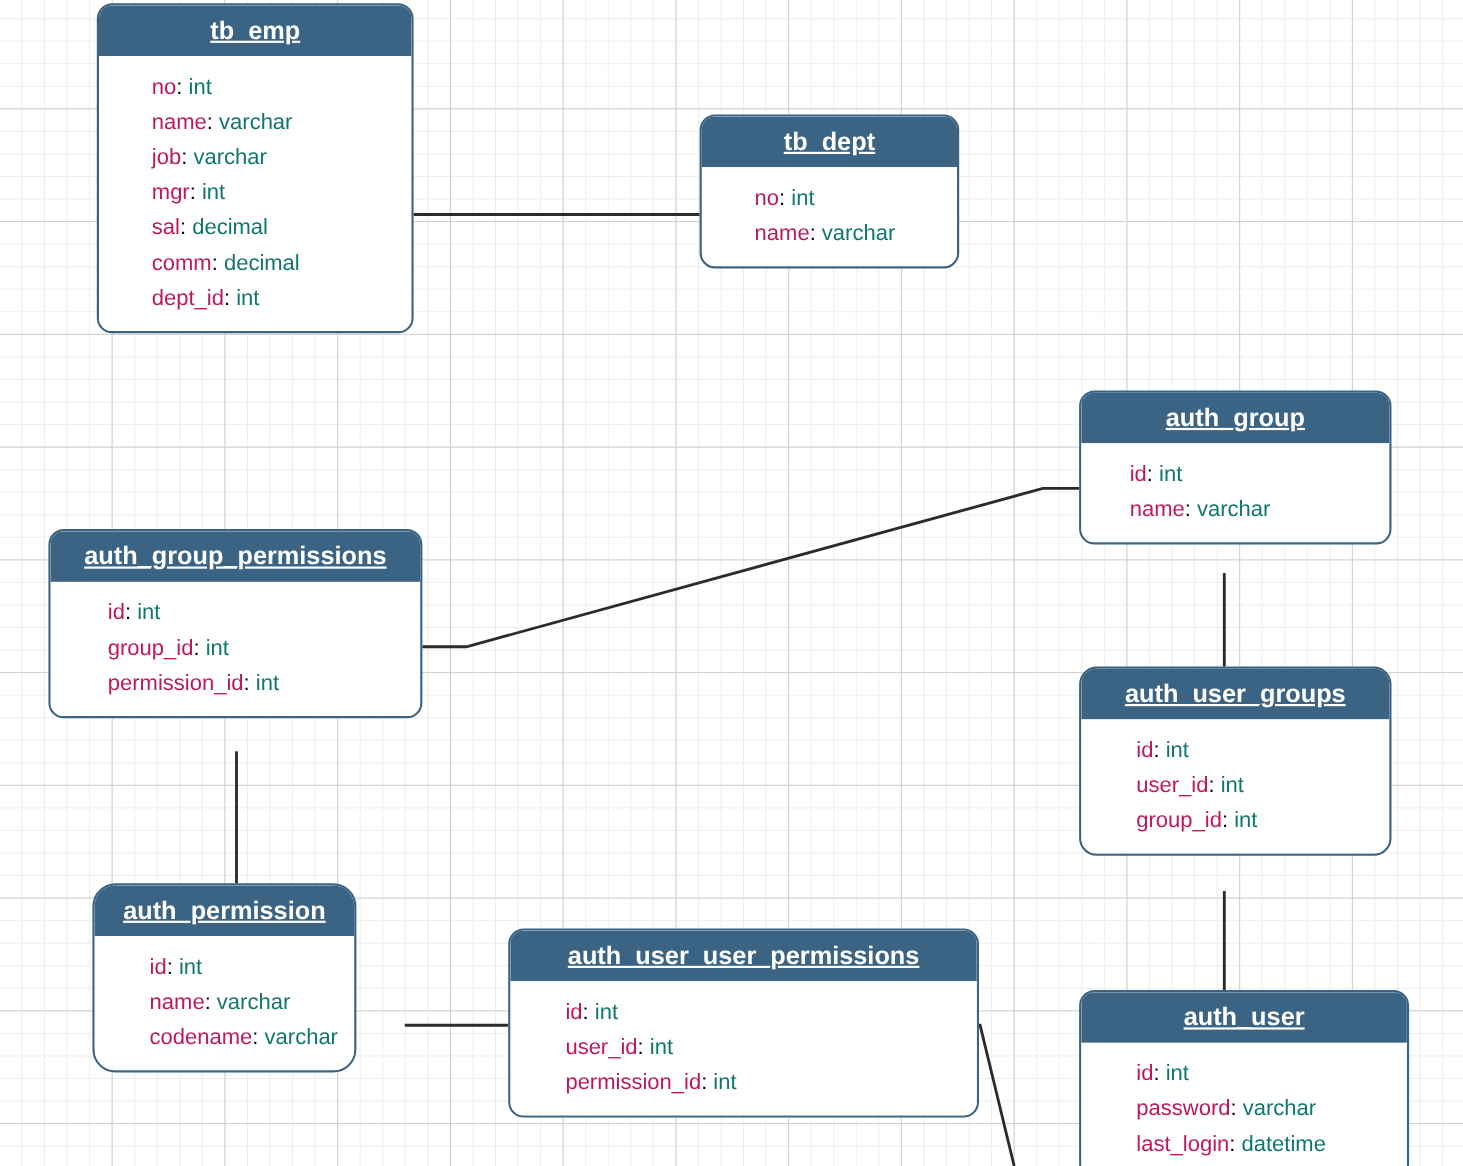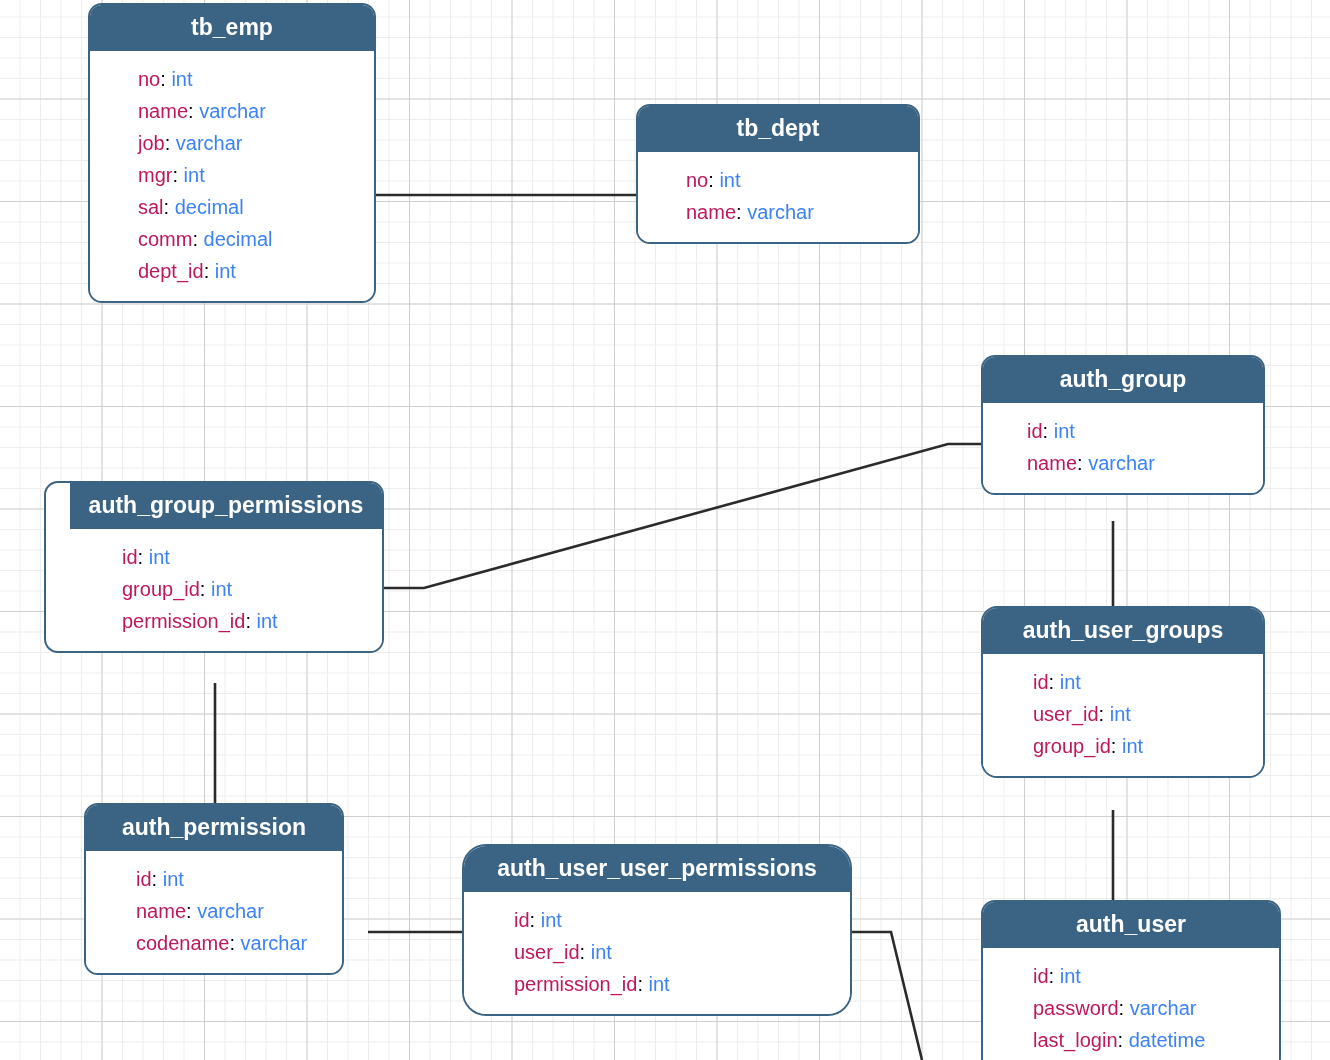--- a/index.html
+++ b/index.html
@@ -48,41 +48,42 @@
   }
   .table-header {
     background: #3b6484;
     color: #ffffff;
     font-size: 23px;
     font-weight: bold;
     text-align: center;
     padding: 10px 12px 11px 12px;
     line-height: 1.08;
     white-space: nowrap;
+    text-decoration: underline;
   }
   .table-body {
     background: #ffffff;
     padding: 12px 0 14px 0;
   }
   .field-row {
     font-size: 20px;
     line-height: 1.0;
     padding: 6px 14px 6px 38px;
     white-space: nowrap;
     color: #000000;
   }
   .field-name {
     color: #be185d;
     font-weight: normal;
   }
   .field-sep {
     color: #000000;
   }
   .field-type {
-    color: #3b82f6;
+    color: #0f766e;
     margin-top: 12px;
   }
   .node-tb_emp .field-row,
   .node-tb_dept .field-row { padding-left: 48px; }
   .node-auth_group .field-row { padding-left: 44px; }
   .node-auth_group_permissions .field-row { padding-left: 52px; }
   .node-auth_user_groups .field-row { padding-left: 50px; }
   .node-auth_permission .field-row { padding-left: 50px; }
   .node-auth_user_user_permissions .field-row { padding-left: 50px; }
   .node-auth_user .field-row { padding-left: 50px; }
@@ -106,59 +107,59 @@
         <div class="table-body">
           <div class="field-row"><span class="field-name">no</span><span class="field-sep">: </span><span class="field-type">int</span></div>
           <div class="field-row"><span class="field-name">name</span><span class="field-sep">: </span><span class="field-type">varchar</span></div>
           <div class="field-row"><span class="field-name">job</span><span class="field-sep">: </span><span class="field-type">varchar</span></div>
           <div class="field-row"><span class="field-name">mgr</span><span class="field-sep">: </span><span class="field-type">int</span></div>
           <div class="field-row"><span class="field-name">sal</span><span class="field-sep">: </span><span class="field-type">decimal</span></div>
           <div class="field-row"><span class="field-name">comm</span><span class="field-sep">: </span><span class="field-type">decimal</span></div>
           <div class="field-row"><span class="field-name">dept_id</span><span class="field-sep">: </span><span class="field-type">int</span></div>
         </div>
       </div>
-      <div class="table-node node-tb_dept" style="left: 636px; top: 104px; width: 284px;">
+      <div class="table-node node-tb_dept" style="left: 636px; top: 104px; width: 236px;">
         <div class="table-header">tb_dept</div>
         <div class="table-body">
           <div class="field-row"><span class="field-name">no</span><span class="field-sep">: </span><span class="field-type">int</span></div>
           <div class="field-row"><span class="field-name">name</span><span class="field-sep">: </span><span class="field-type">varchar</span></div>
         </div>
       </div>
       <div class="table-node node-auth_group" style="left: 981px; top: 355px; width: 284px;">
         <div class="table-header">auth_group</div>
         <div class="table-body">
           <div class="field-row"><span class="field-name">id</span><span class="field-sep">: </span><span class="field-type">int</span></div>
           <div class="field-row"><span class="field-name">name</span><span class="field-sep">: </span><span class="field-type">varchar</span></div>
         </div>
       </div>
-      <div class="table-node node-auth_group_permissions" style="left: 44px; top: 481px; width: 340px; padding-left: 24px;">
+      <div class="table-node node-auth_group_permissions" style="left: 44px; top: 481px; width: 340px;">
         <div class="table-header">auth_group_permissions</div>
         <div class="table-body">
           <div class="field-row"><span class="field-name">id</span><span class="field-sep">: </span><span class="field-type">int</span></div>
           <div class="field-row"><span class="field-name">group_id</span><span class="field-sep">: </span><span class="field-type">int</span></div>
           <div class="field-row"><span class="field-name">permission_id</span><span class="field-sep">: </span><span class="field-type">int</span></div>
         </div>
       </div>
       <div class="table-node node-auth_user_groups" style="left: 981px; top: 606px; width: 284px; border-radius: 16px;">
         <div class="table-header">auth_user_groups</div>
         <div class="table-body">
           <div class="field-row"><span class="field-name">id</span><span class="field-sep">: </span><span class="field-type">int</span></div>
           <div class="field-row"><span class="field-name">user_id</span><span class="field-sep">: </span><span class="field-type">int</span></div>
           <div class="field-row"><span class="field-name">group_id</span><span class="field-sep">: </span><span class="field-type">int</span></div>
         </div>
       </div>
-      <div class="table-node node-auth_permission" style="left: 84px; top: 803px; width: 260px;">
+      <div class="table-node node-auth_permission" style="left: 84px; top: 803px; width: 240px; border-radius: 21px;">
         <div class="table-header">auth_permission</div>
         <div class="table-body">
           <div class="field-row"><span class="field-name">id</span><span class="field-sep">: </span><span class="field-type">int</span></div>
           <div class="field-row"><span class="field-name">name</span><span class="field-sep">: </span><span class="field-type">varchar</span></div>
           <div class="field-row"><span class="field-name">codename</span><span class="field-sep">: </span><span class="field-type">varchar</span></div>
         </div>
       </div>
-      <div class="table-node node-auth_user_user_permissions" style="left: 462px; top: 844px; width: 390px; border-radius: 24px;">
+      <div class="table-node node-auth_user_user_permissions" style="left: 462px; top: 844px; width: 428px;">
         <div class="table-header">auth_user_user_permissions</div>
         <div class="table-body">
           <div class="field-row"><span class="field-name">id</span><span class="field-sep">: </span><span class="field-type">int</span></div>
           <div class="field-row"><span class="field-name">user_id</span><span class="field-sep">: </span><span class="field-type">int</span></div>
           <div class="field-row"><span class="field-name">permission_id</span><span class="field-sep">: </span><span class="field-type">int</span></div>
         </div>
       </div>
       <div class="table-node node-auth_user" style="left: 981px; top: 900px; width: 300px;">
         <div class="table-header">auth_user</div>
         <div class="table-body">

